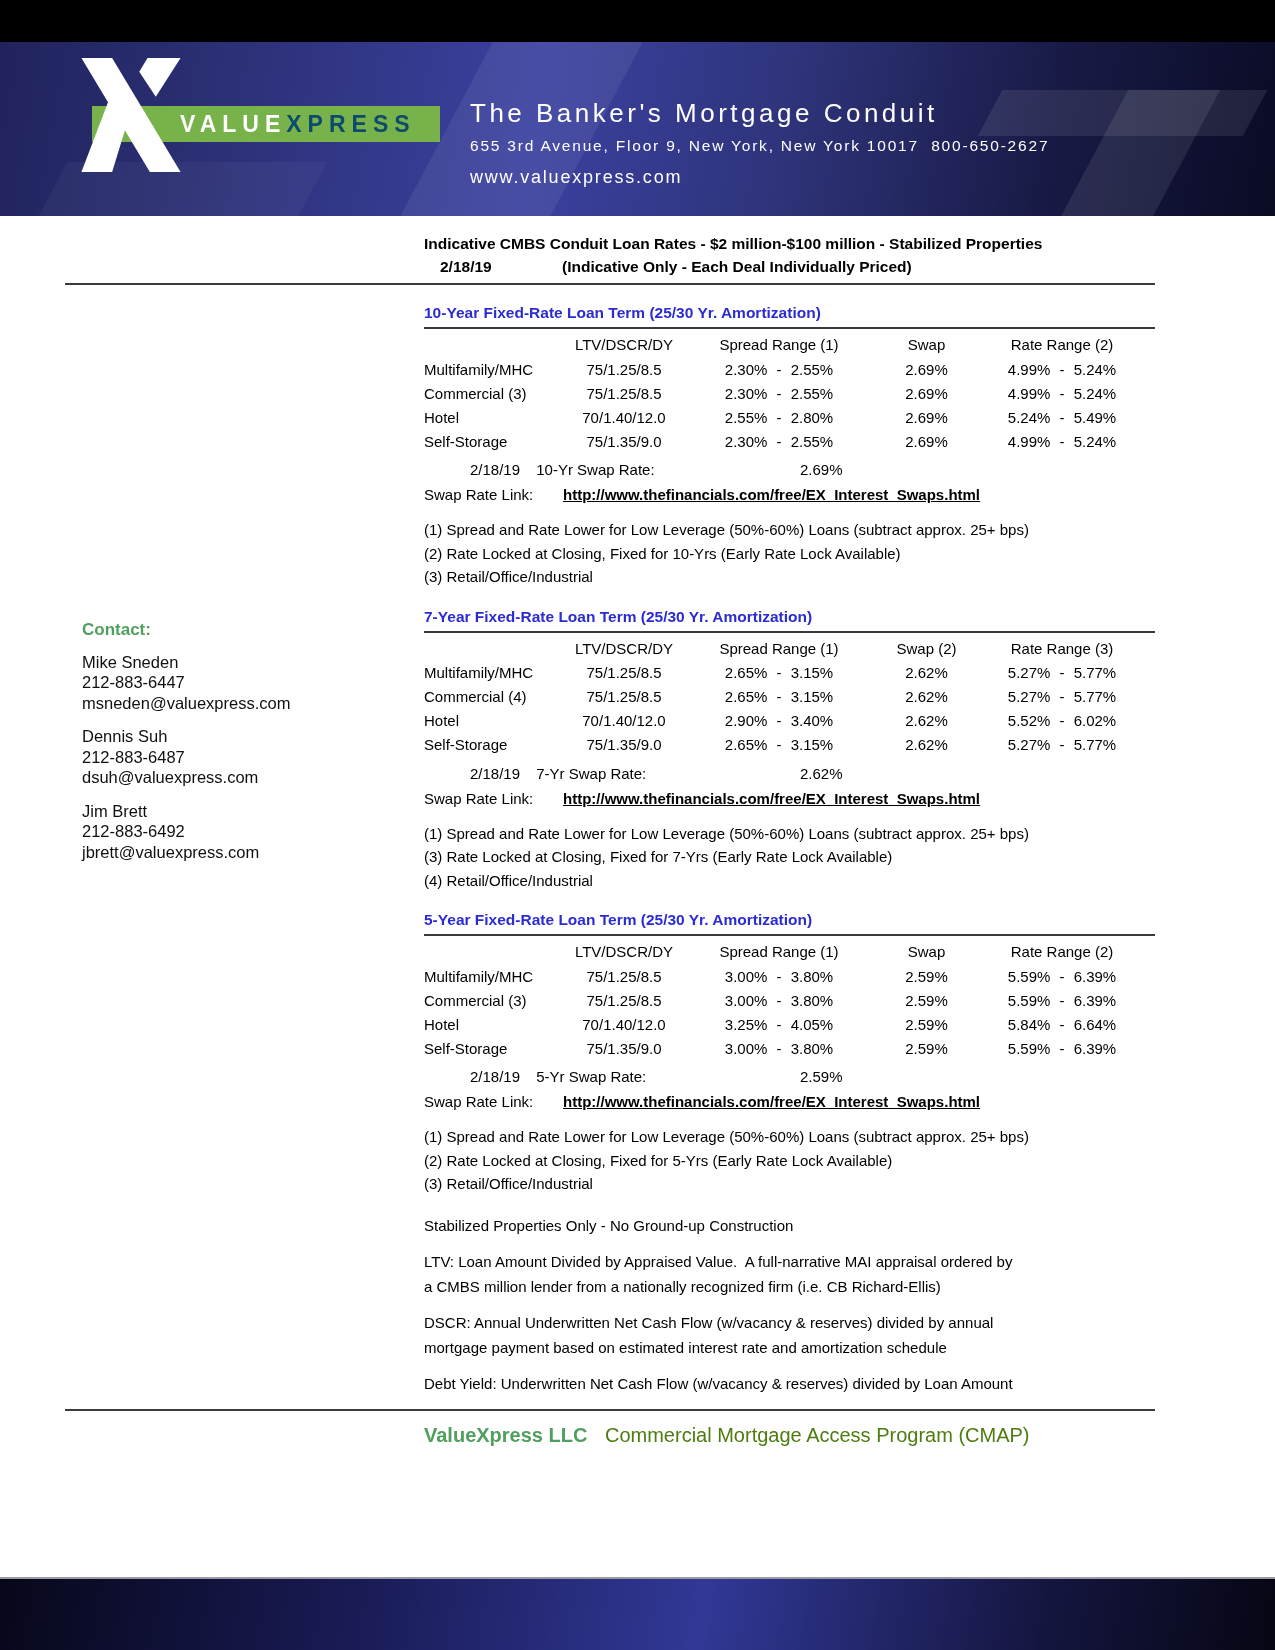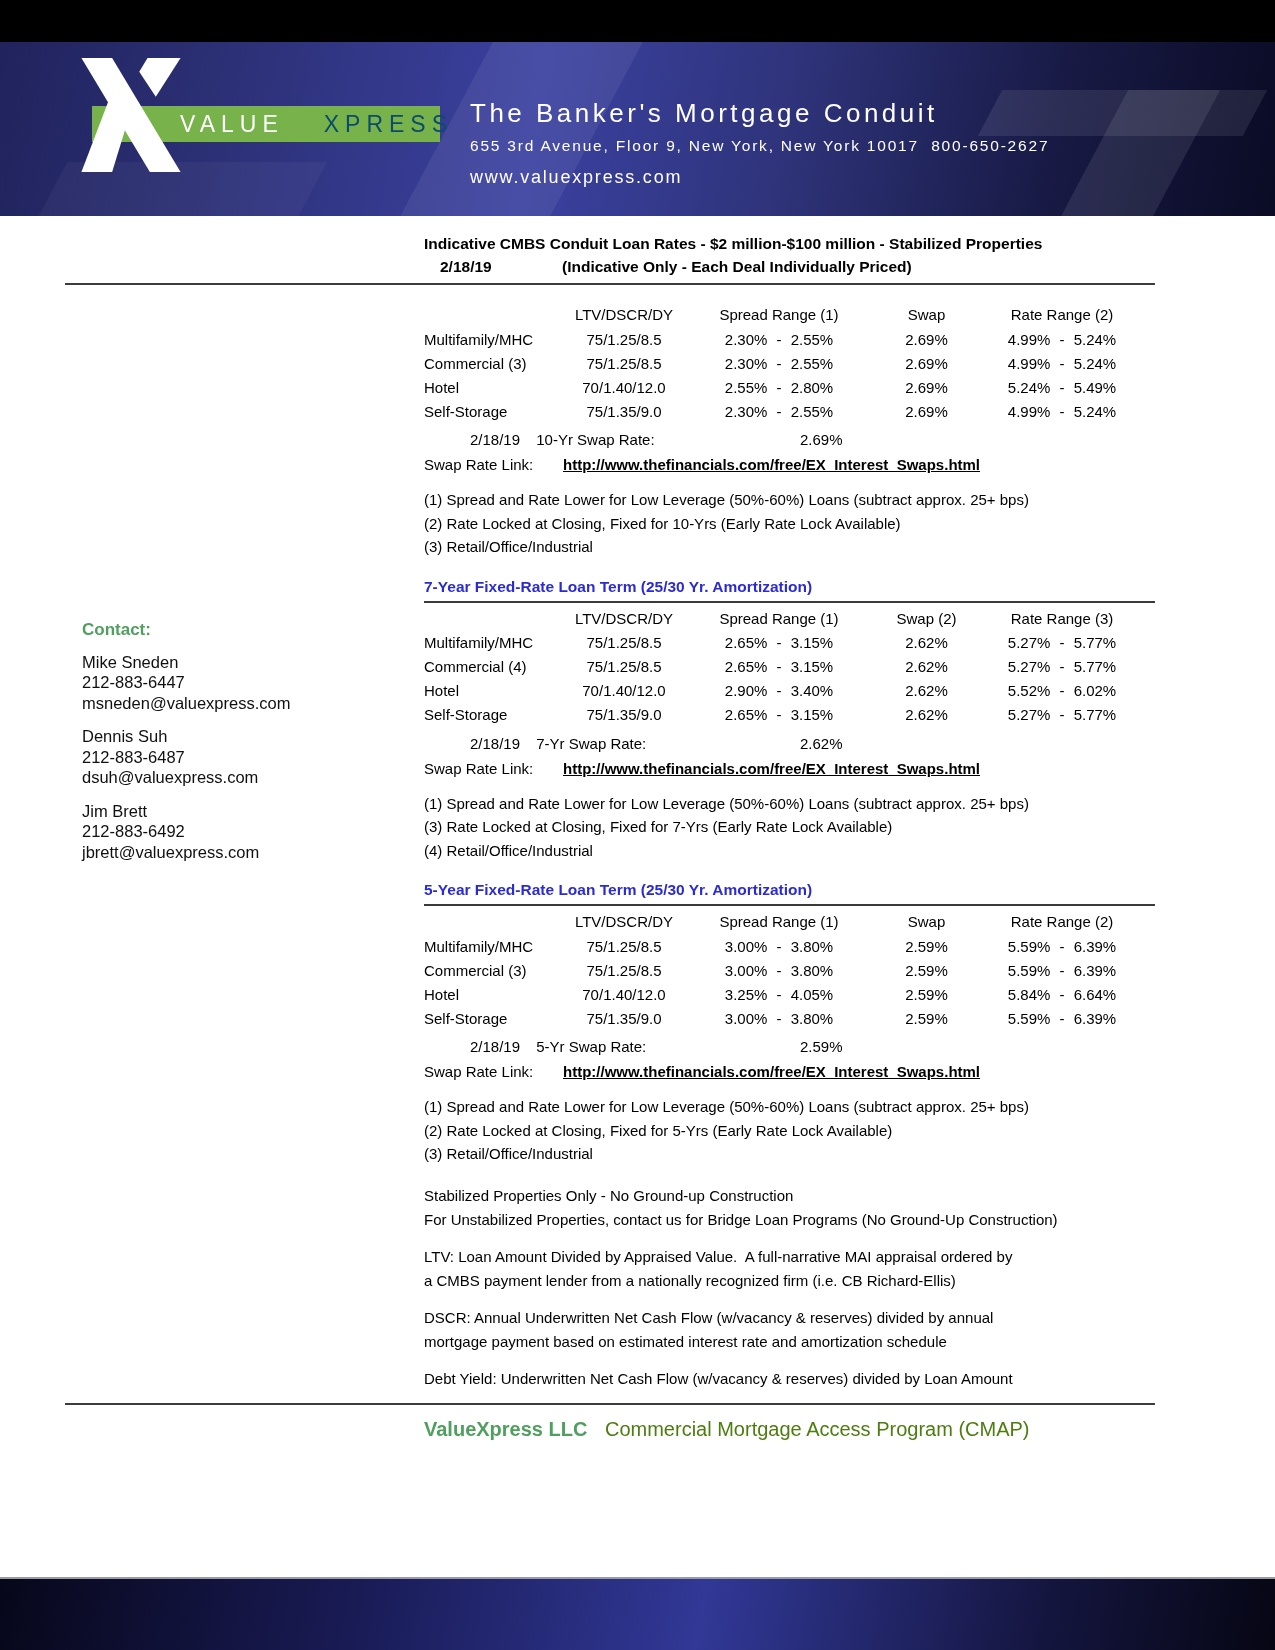--- a/index.html
+++ b/index.html
@@ -19,21 +19,21 @@
   .wm { position:absolute; background:rgba(255,255,255,0.07); transform:skewX(-28deg); }
   .wm-a { left:445px; top:-30px; width:150px; height:240px; }
   .wm-b { left:990px; top:48px; width:265px; height:46px; background:rgba(255,255,255,0.09); }
   .wm-c { left:1075px; top:48px; width:92px; height:200px; background:rgba(255,255,255,0.09); }
   .wm-d { left:30px; top:120px; width:260px; height:140px; background:rgba(255,255,255,0.04); }
 
   .logo-x { position:absolute; left:72px; top:16px; width:118px; height:114px; }
   .logo-bandbar {
     position:absolute; left:92px; top:64px; width:348px; height:36px; background:#77b34a;
     display:flex; align-items:flex-end; padding-left:88px;
-    font-weight:normal; font-size:23px; letter-spacing:6px; line-height:36px;gap:40px;
+    font-weight:bold; font-size:23px; letter-spacing:6px; line-height:36px;
   }
   .logo-word-value  { color:#ffffff; }
   .logo-word-xpress { color:#0c4a6e; }
 
   .brand { position:absolute; left:470px; top:56px; color:#fff; }
   .brand-title { font-size:26px; font-weight:400; letter-spacing:3.5px; line-height:30px; }
   .brand-addr  { margin-top:9px;  font-size:15.5px; letter-spacing:1.8px; white-space:pre-wrap; }
   .brand-web   { margin-top:12px; font-size:18px; letter-spacing:1.8px; }
 
   
@@ -143,20 +143,21 @@
   <div class="main">
 
     <div class="doc-title">Indicative CMBS Conduit Loan Rates - $2 million-$100 million - Stabilized Properties</div>
     <div class="doc-title-2">
       <span class="dt-date">2/18/19</span>
       <span class="dt-sub">(Indicative Only - Each Deal Individually Priced)</span>
     </div>
     <hr class="rule">
 
     <section class="rate-section">
+      <h2 class="sec-heading">10-Year Fixed-Rate Loan Term (25/30 Yr. Amortization)</h2>
       <table class="rate-table">
         <colgroup>
             <col style="width:150px">
             <col style="width:100px">
             <col style="width:210px">
             <col style="width:85px">
             <col style="width:186px">
           </colgroup>
         <thead>
           <tr>
@@ -342,25 +343,24 @@
       <div class="footnotes">
         <div class="fn">(1) Spread and Rate Lower for Low Leverage (50%-60%) Loans (subtract approx. 25+ bps)</div>
         <div class="fn">(2) Rate Locked at Closing, Fixed for 5-Yrs (Early Rate Lock Available)</div>
         <div class="fn">(3) Retail/Office/Industrial</div>
       </div>
     </section>
 
     <div class="notes">
       <div class="note-group">
         <div class="note-line">Stabilized Properties Only - No Ground-up Construction</div>
-        <div class="note-line">For Unstabilized Properties, contact us for Bridge Loan Programs (No Ground-Up Construction)</div>
       </div>
       <div class="note-group">
         <div class="note-line">LTV: Loan Amount Divided by Appraised Value.  A full-narrative MAI appraisal ordered by</div>
-        <div class="note-line">a CMBS payment lender from a nationally recognized firm (i.e. CB Richard-Ellis)</div>
+        <div class="note-line">a CMBS million lender from a nationally recognized firm (i.e. CB Richard-Ellis)</div>
       </div>
       <div class="note-group">
         <div class="note-line">DSCR: Annual Underwritten Net Cash Flow (w/vacancy &amp; reserves) divided by annual</div>
         <div class="note-line">mortgage payment based on estimated interest rate and amortization schedule</div>
       </div>
       <div class="note-group">
         <div class="note-line">Debt Yield: Underwritten Net Cash Flow (w/vacancy &amp; reserves) divided by Loan Amount</div>
       </div>
     </div>
 

